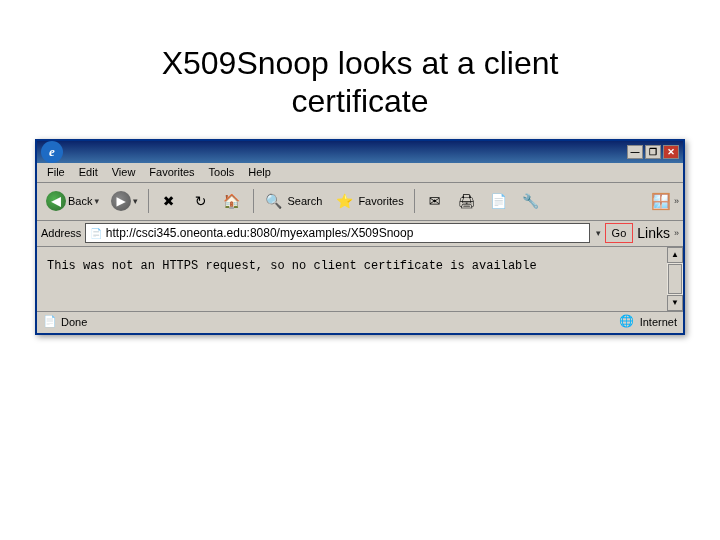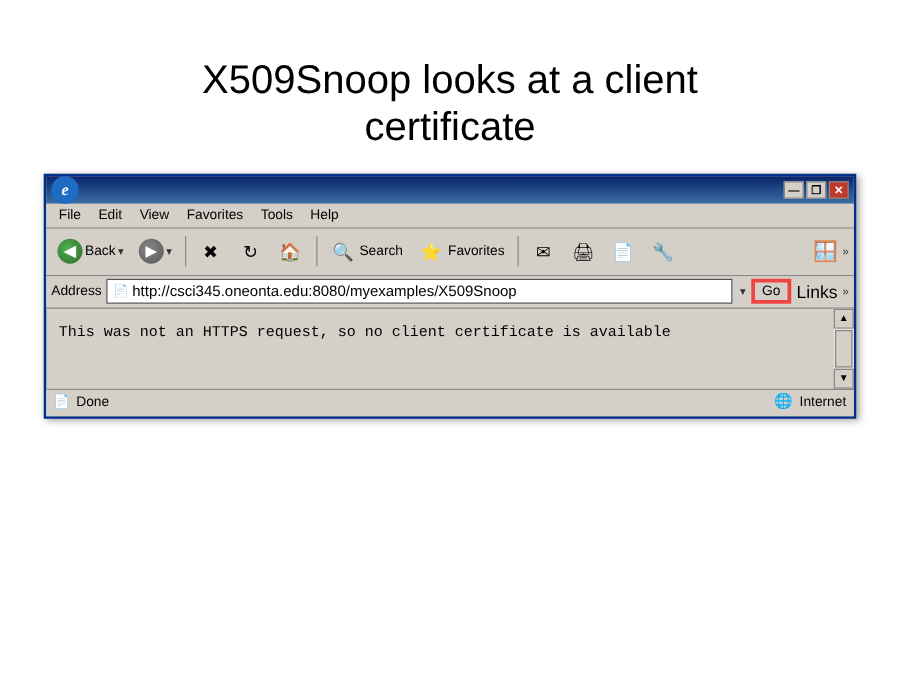--- a/index.html
+++ b/index.html
@@ -228,21 +228,21 @@
       background: transparent;
       color: #000;
     }
 
     .address-go-btn {
       height: 20px;
       padding: 0 6px;
       font-size: 11px;
       font-family: 'Tahoma', sans-serif;
       background: #d4d0c8;
-      border: 3px solid #ef4444;
+      border: 1px solid #ef4444;
       cursor: pointer;
       display: flex;
       align-items: center;
     }
 
     .address-links {
       font-size: 14px;
       font-family: 'Tahoma', sans-serif;
       color: #000;
     }

